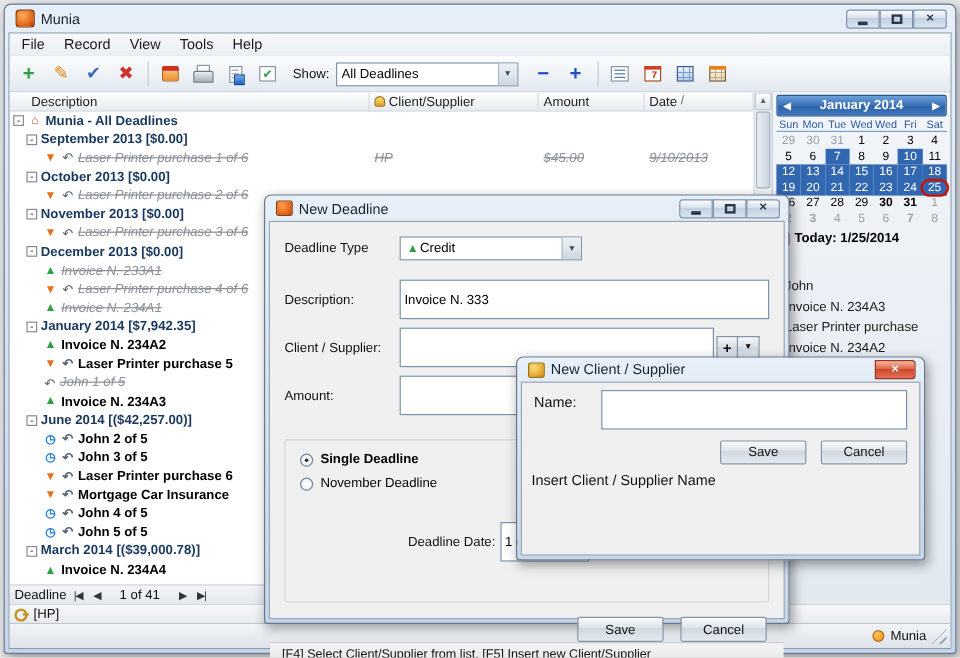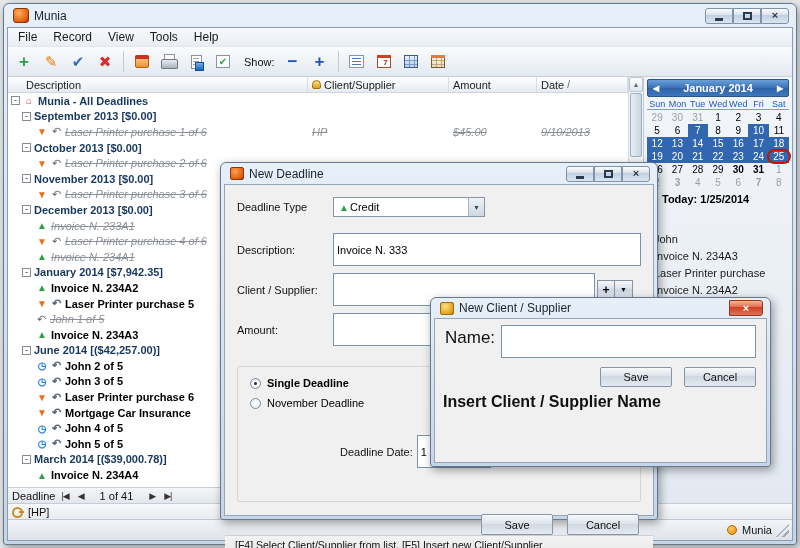--- a/index.html
+++ b/index.html
@@ -196,27 +196,27 @@
                 margin-left:-12px; margin-right:-12px; }
   .dlg-status span { padding-left:5px; }
 
   .dlg-deadline { left:220px; top:162px; width:438px; height:358px; z-index:10; }
   .mb16 { margin-bottom:16px; } .mb7 { margin-bottom:7px; } .mb8 { margin-bottom:8px; }
 
   .dlg-client { left:430px; top:297px; width:341px; height:170px; z-index:20; }
   .dlg-client .titlebar { height:20px; }
   .dlg-client .dlg-body { height:calc(100% - 20px); padding:6px 10px 0; }
   .crow { display:flex; margin-bottom:7px; flex:none; }
-  .clabel { width:56px; flex:none; font-size:17px; padding-top:3px; color:#111; }
+  .clabel { width:56px; flex:none; font-size:12px; padding-top:3px; color:#111; }
   .cinput { flex:1; }
   .cnotes { flex:1; height:70px; border:1px solid #7a92ac; background:#fff; resize:none; font-size:11px;
             font-family:"Liberation Sans", sans-serif; outline:none; }
   .cbtns { display:flex; justify-content:flex-end; gap:12px; margin-top:2px; flex:none; }
   .cbtns .btn { height:20px; }
-  .cstatus { font-size:16px; color:#111; margin:6px 0 0 -2px; flex:none;font-weight:bold; }
+  .cstatus { font-size:12px; color:#111; margin:6px 0 0 -2px; flex:none; }
 </style>
 </head>
 <body>
 
 <div class="window main">
   <div class="titlebar">
     <span class="app-icon"></span>
     <span class="tb-title">Munia</span>
     <span class="winbtns">
       <span class="winbtn">
@@ -260,20 +260,26 @@
             <span class="ticon i-print"></span>
           </span>
           <span class="tbtn">
             <span class="ticon i-page"></span>
           </span>
           <span class="tbtn">
             <span class="ticon i-checklist" style="color: rgb(47, 158, 68);">✔</span>
           </span>
         </span>
       <span class="show-label">Show:</span>
+      <span class="combo show-combo">
+        <span class="val">All Deadlines</span>
+        <span class="combo-btn">
+            <i>▼</i>
+          </span>
+      </span>
       <span class="tb-group">
           <span class="tbtn">
             <span class="tglyph tbold" style="color: rgb(32, 80, 200);">−</span>
           </span>
           <span class="tbtn">
             <span class="tglyph tbold" style="color: rgb(32, 80, 200);">+</span>
           </span>
           <span class="tb-sep"></span>
           <span class="tbtn">
             <span class="ticon i-rows"></span>

